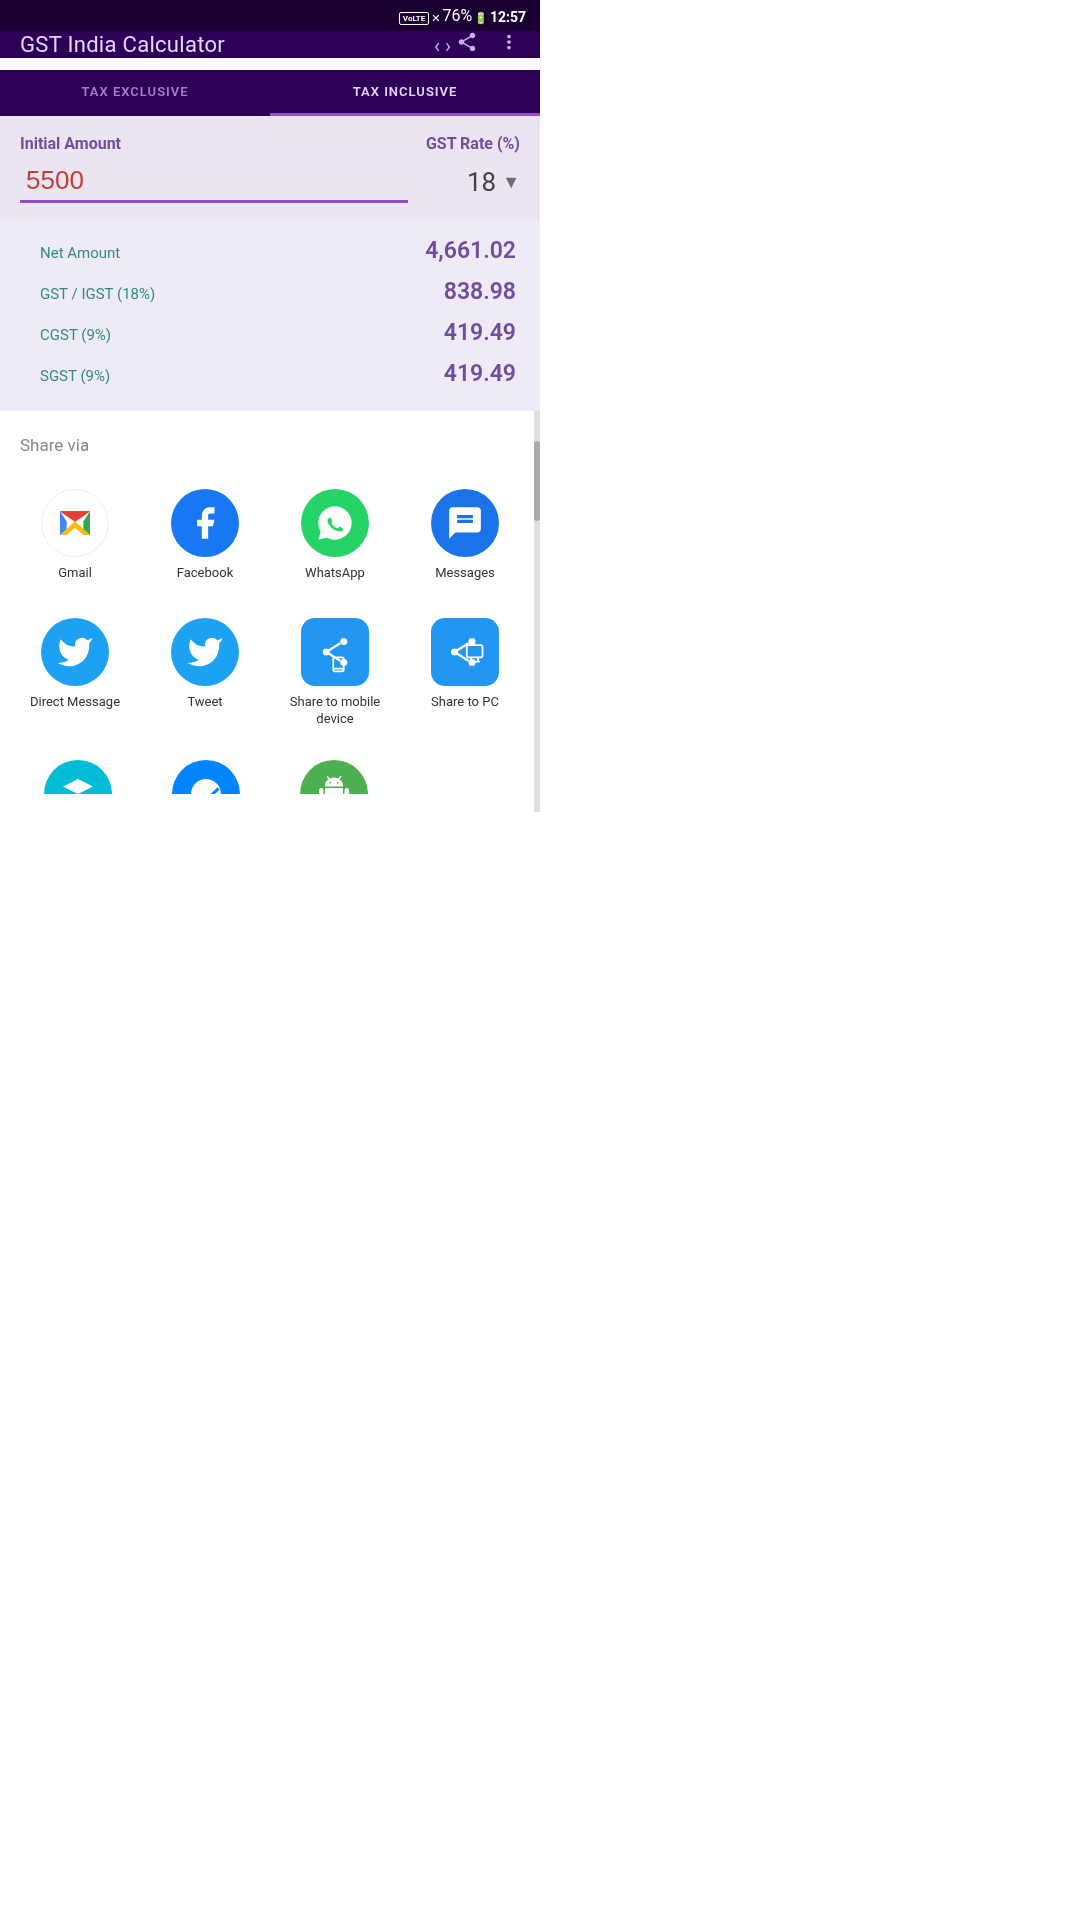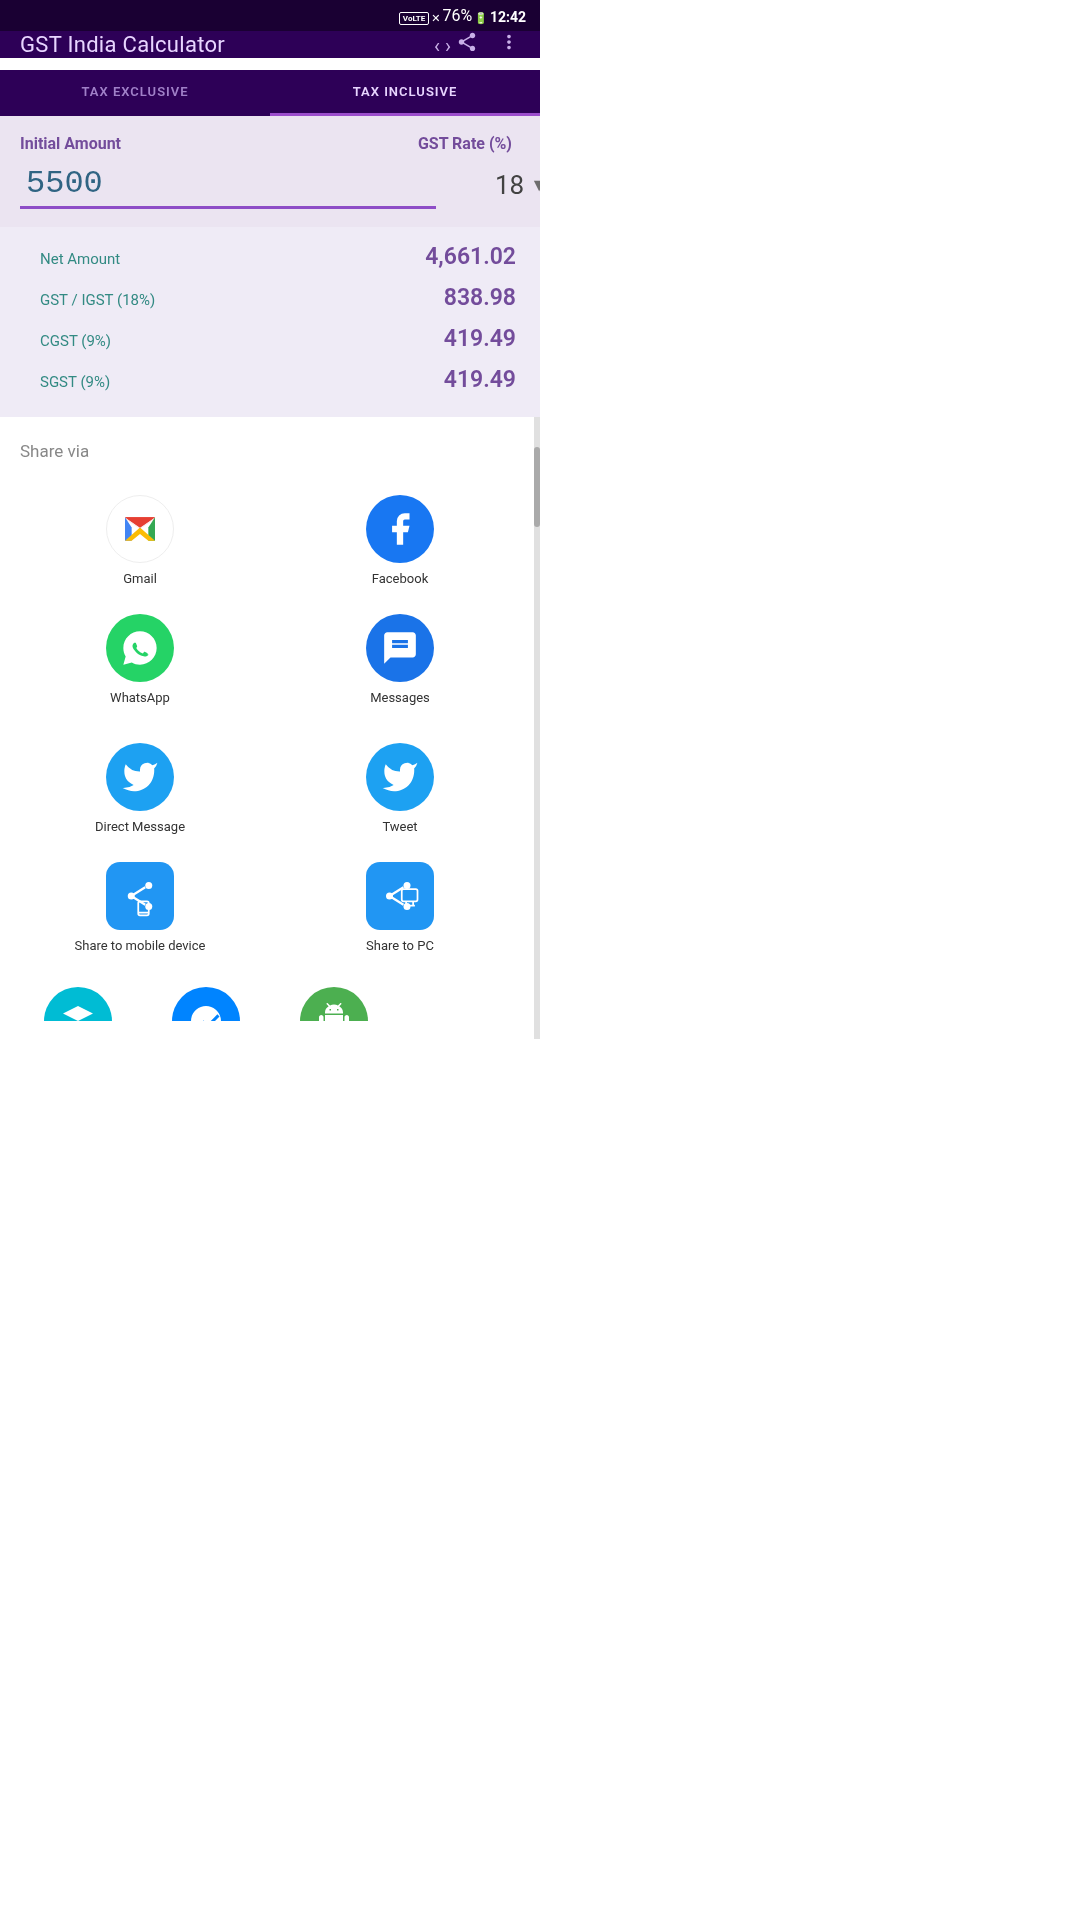--- a/index.html
+++ b/index.html
@@ -92,50 +92,49 @@
       border-bottom: 3px solid transparent;
     }
     .tab.active {
       color: #e8d5ff;
       border-bottom: 3px solid #9c4dcc;
     }
 
     
     .calculator-area {
       background: #e8e0ef;
-      padding: 18px 28px 14px 20px;
+      padding: 18px 20px 14px 20px;
       opacity: 0.85;
     }
     .calc-row-headers {
       display: flex;
       justify-content: space-between;
       margin-bottom: 8px;
     }
     .calc-label {
       font-size: 16px;
       font-weight: bold;
       color: #5b2d8a;
     }
     .calc-inputs {
       display: flex;
       gap: 12px;
       align-items: center;
       margin-bottom: 4px;
     }
     .amount-input {
       flex: 1;
-      font-size: 32px;
+      font-size: 26px;
       font-weight: 500;
-      color: #0c4a6e;
+      color: #b91c1c;
       border: none;
       border-bottom: 3px solid #7b2fbe;
       background: transparent;
       padding: 4px 6px;
       outline: none;
-      font-family: Liberation Mono, monospace;
     }
     .rate-selector {
       display: flex;
       align-items: center;
       gap: 6px;
       min-width: 100px;
       justify-content: flex-end;
     }
     .rate-value {
       font-size: 26px;
@@ -177,21 +176,21 @@
     }
     .share-via-label {
       font-size: 17px;
       color: #888;
       padding: 4px 36px 16px 20px;
     }
 
     
     .share-grid {
       display: grid;
-      grid-template-columns: repeat(2, 1fr);
+      grid-template-columns: repeat(4, 1fr);
       gap: 10px 12px;
       padding: 10px 16px 10px 16px;
     }
     .share-item {
       display: flex;
       flex-direction: column;
       align-items: center;
       gap: 8px;
       cursor: pointer;
       padding: 8px 4px;
@@ -248,21 +247,21 @@
   </style>
 </head>
 <body>
 
 <div class="status-bar">
   <div class="status-bar-icons">
     <span class="volte-badge">VoLTE</span>
     <span class="status-icon">✕</span>
     <span class="battery-pct">76%</span>
     <span class="status-icon">🔋</span>
-    <span class="time">12:42</span>
+    <span class="time">12:57</span>
   </div>
 </div>
 
 <div class="app-header">
   <span class="app-title">GST India Calculator</span>
   <div class="header-actions">
     <span class="header-icon">‹ ›
       
       <svg width="22" height="22" viewBox="0 0 24 24" fill="#c9b0e8">
         <path d="M18 16.08c-.76 0-1.44.3-1.96.77L8.91 12.7c.05-.23.09-.46.09-.7s-.04-.47-.09-.7l7.05-4.11c.54.5 1.25.81 2.04.81 1.66 0 3-1.34 3-3s-1.34-3-3-3-3 1.34-3 3c0 .24.04.47.09.7L8.04 9.81C7.5 9.31 6.79 9 6 9c-1.66 0-3 1.34-3 3s1.34 3 3 3c.79 0 1.5-.31 2.04-.81l7.12 4.16c-.05.21-.08.43-.08.65 0 1.61 1.31 2.92 2.92 2.92s2.92-1.31 2.92-2.92c0-1.61-1.31-2.92-2.92-2.92z"></path>

